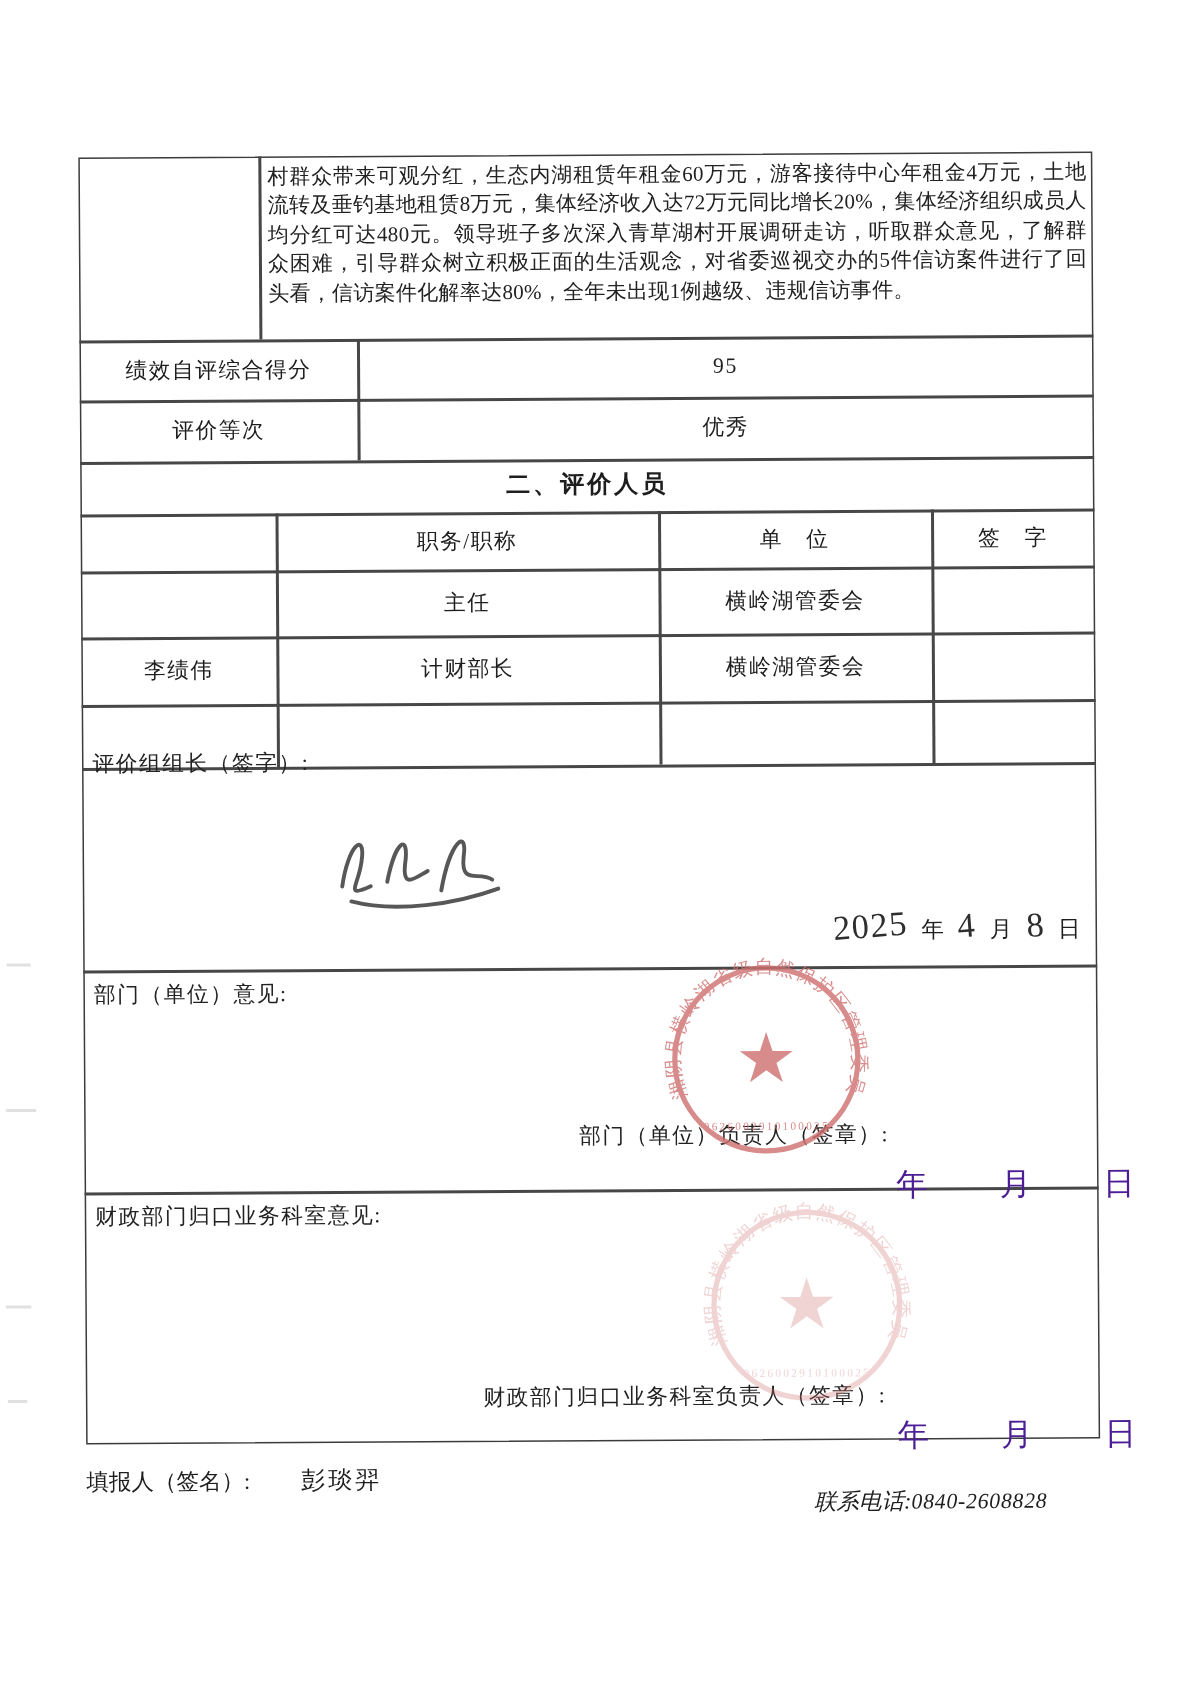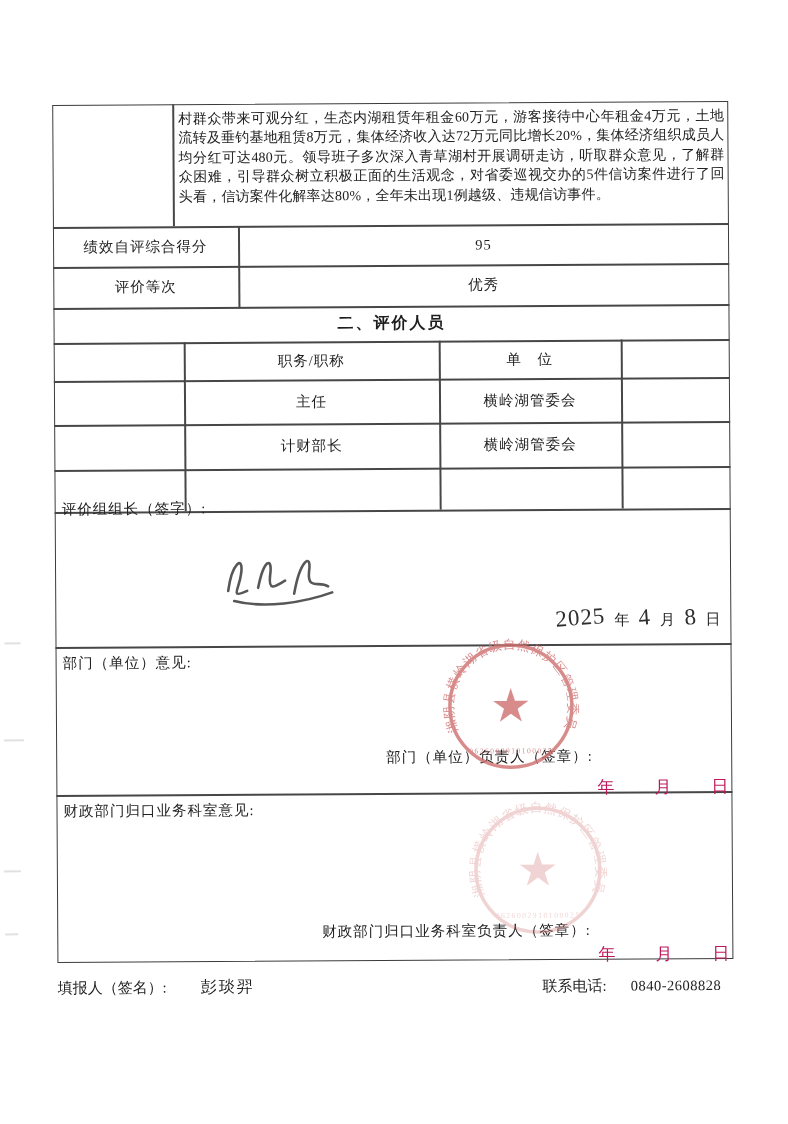--- a/index.html
+++ b/index.html
@@ -48,26 +48,26 @@
   .printed{font-size:15px;color:#1e1e1e;}
   
   .seal{position:absolute;pointer-events:none;}
   .seal-1{left:440px;top:637px;width:140px;height:140px;opacity:.8;}
   .seal-2{left:465px;top:800px;width:142px;height:142px;opacity:.3;}
   .seal circle{stroke:var(--seal-color,#cf6f6f);fill:none;stroke-width:3.5;}
   .seal text{fill:var(--seal-color,#cf6f6f);}
   .seal .star{font-size:46px;}
   .seal .ring-text{font-size:12.5px;letter-spacing:1px;}
   .seal .ring-num{font-size:7.5px;letter-spacing:1.5px;}
-  .date-ph{position:absolute;font-size:17px;letter-spacing:2px;color:#be185d;}
+  .date-ph{position:absolute;font-size:21px;letter-spacing:2px;color:#4c1d95;}
   
   .footer-row{position:absolute;left:55px;top:976px;width:676px;font-size:15px;}
   .footer-left{position:absolute;left:0;top:0;display:flex;align-items:baseline;}
   .footer-name{margin-left:34px;font-size:16px;letter-spacing:2px;}
-  .footer-right{position:absolute;left:485px;top:2px;display:flex;align-items:baseline;gap:24px;}
+  .footer-right{position:absolute;left:485px;top:17px;display:flex;align-items:baseline;gap:0;font-style:italic;}
   .phone{font-family:"Liberation Serif", serif;font-size:14.5px;letter-spacing:0.5px;}
   
   .artifact{position:absolute;background:#c9c9c9;height:2px;opacity:.55;}
 </style>
 </head>
 <body>
 
 <div class="sheet">
 
   <div class="frame"></div>
@@ -94,25 +94,27 @@
   <div class="cell" style="left:55px;top:225px;width:185px;height:40px">绩效自评综合得分</div>
   <div class="cell" style="left:240px;top:225px;width:491px;height:40px">95</div>
 
   <div class="cell" style="left:55px;top:265px;width:185px;height:41px">评价等次</div>
   <div class="cell" style="left:240px;top:265px;width:491px;height:41px">优秀</div>
 
   <div class="cell section-title" style="left:55px;top:306px;width:676px;height:35px">二、评价人员</div>
 
   <div class="cell" style="left:185px;top:341px;width:255px;height:38px">职务/职称</div>
   <div class="cell" style="left:440px;top:341px;width:182px;height:38px">单　位</div>
+  <div class="cell" style="left:622px;top:341px;width:109px;height:38px">签　字</div>
 
   <div class="cell" style="left:185px;top:379px;width:255px;height:44px">主任</div>
   <div class="cell" style="left:440px;top:379px;width:182px;height:44px">横岭湖管委会</div>
   <div class="cell" style="left:622px;top:379px;width:109px;height:44px"></div>
 
+  <div class="cell" style="left:55px;top:423px;width:130px;height:45px">李绩伟</div>
   <div class="cell" style="left:185px;top:423px;width:255px;height:45px">计财部长</div>
   <div class="cell" style="left:440px;top:423px;width:182px;height:45px">横岭湖管委会</div>
   <div class="cell" style="left:622px;top:423px;width:109px;height:45px"></div>
 
   <div class="cell" style="left:55px;top:468px;width:130px;height:42px"></div>
   <div class="cell" style="left:185px;top:468px;width:255px;height:42px"></div>
   <div class="cell" style="left:440px;top:468px;width:182px;height:42px"></div>
   <div class="cell" style="left:622px;top:468px;width:109px;height:42px"></div>
 
   <div class="label-left" style="left:62px;top:498px">评价组组长（签字）:</div>

